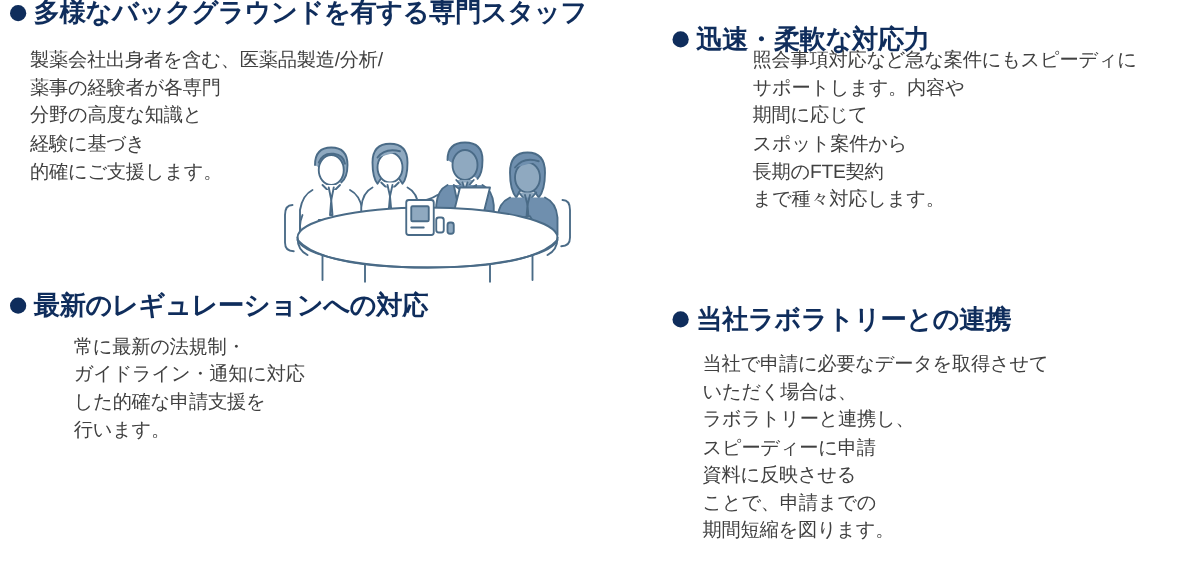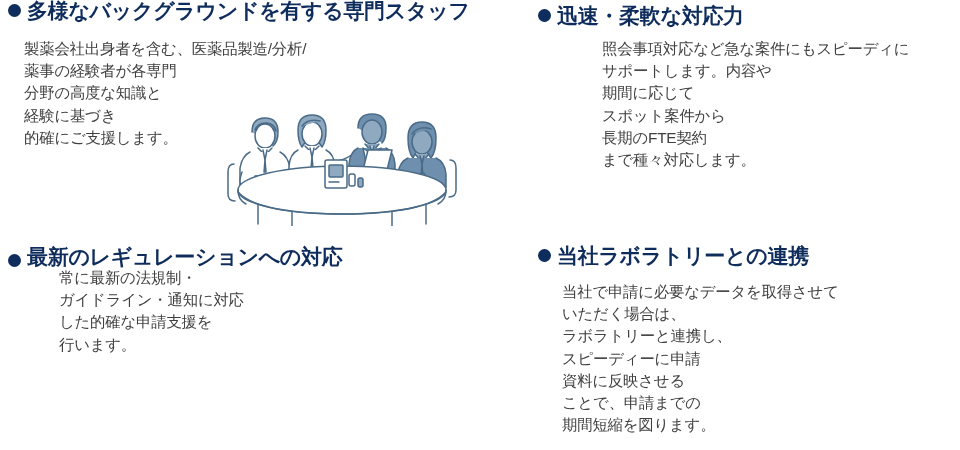--- a/index.html
+++ b/index.html
@@ -24,22 +24,22 @@
     color:#0f2d5c;
     font-weight:bold;
     font-size:21px;
     line-height:1;
     white-space:nowrap;
     letter-spacing:-0.3px;
   }
   #q1 .heading, #q3 .heading { left:8px; }
   #q2 .heading, #q4 .heading { left:58px; }
   #q1 .heading { top:0; }
-  #q2 .heading { top:5px; }
-  #q3 .heading { top:21px;align-items:flex-end; }
+  #q2 .heading { top:21px; }
+  #q3 .heading { top:9px; }
   #q4 .heading { top:8px;margin-top:12px; }
 
   .bullet {
     width:13px; height:13px; border-radius:50%;
     background:#0f2d5c; flex:0 0 auto;
   }
 
   .body-text {
     position:absolute;
     color:#404040;

